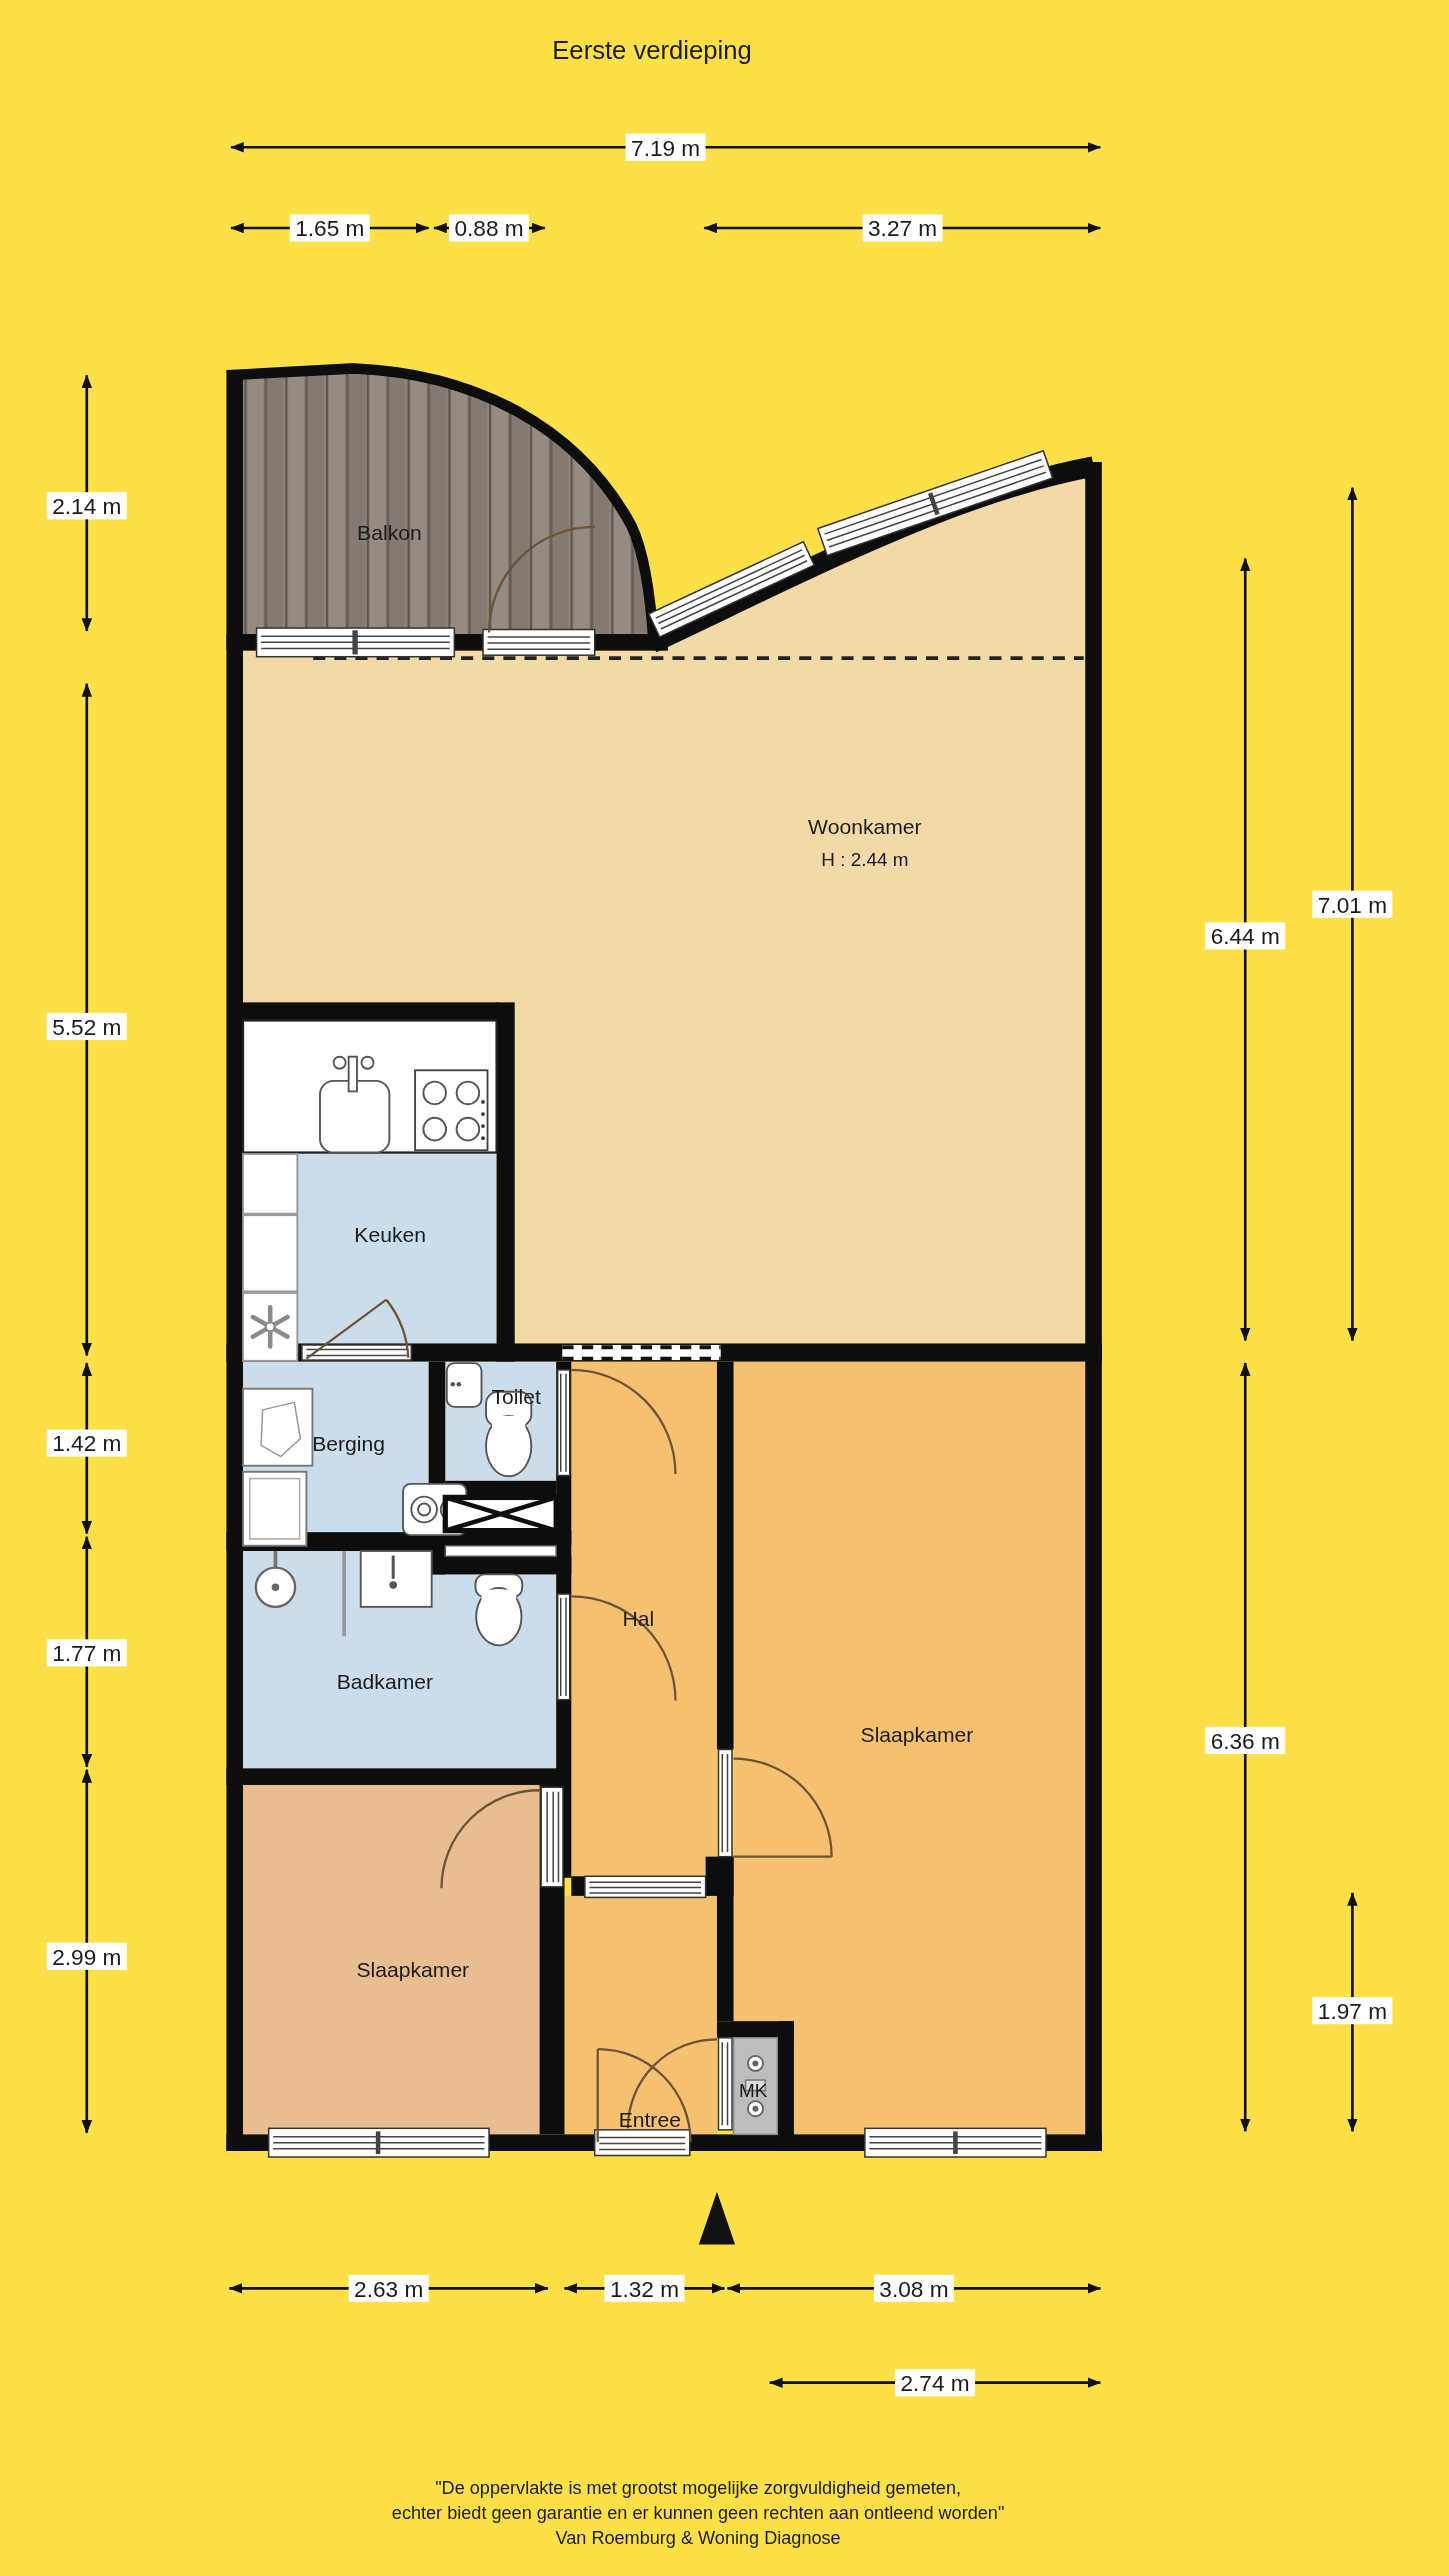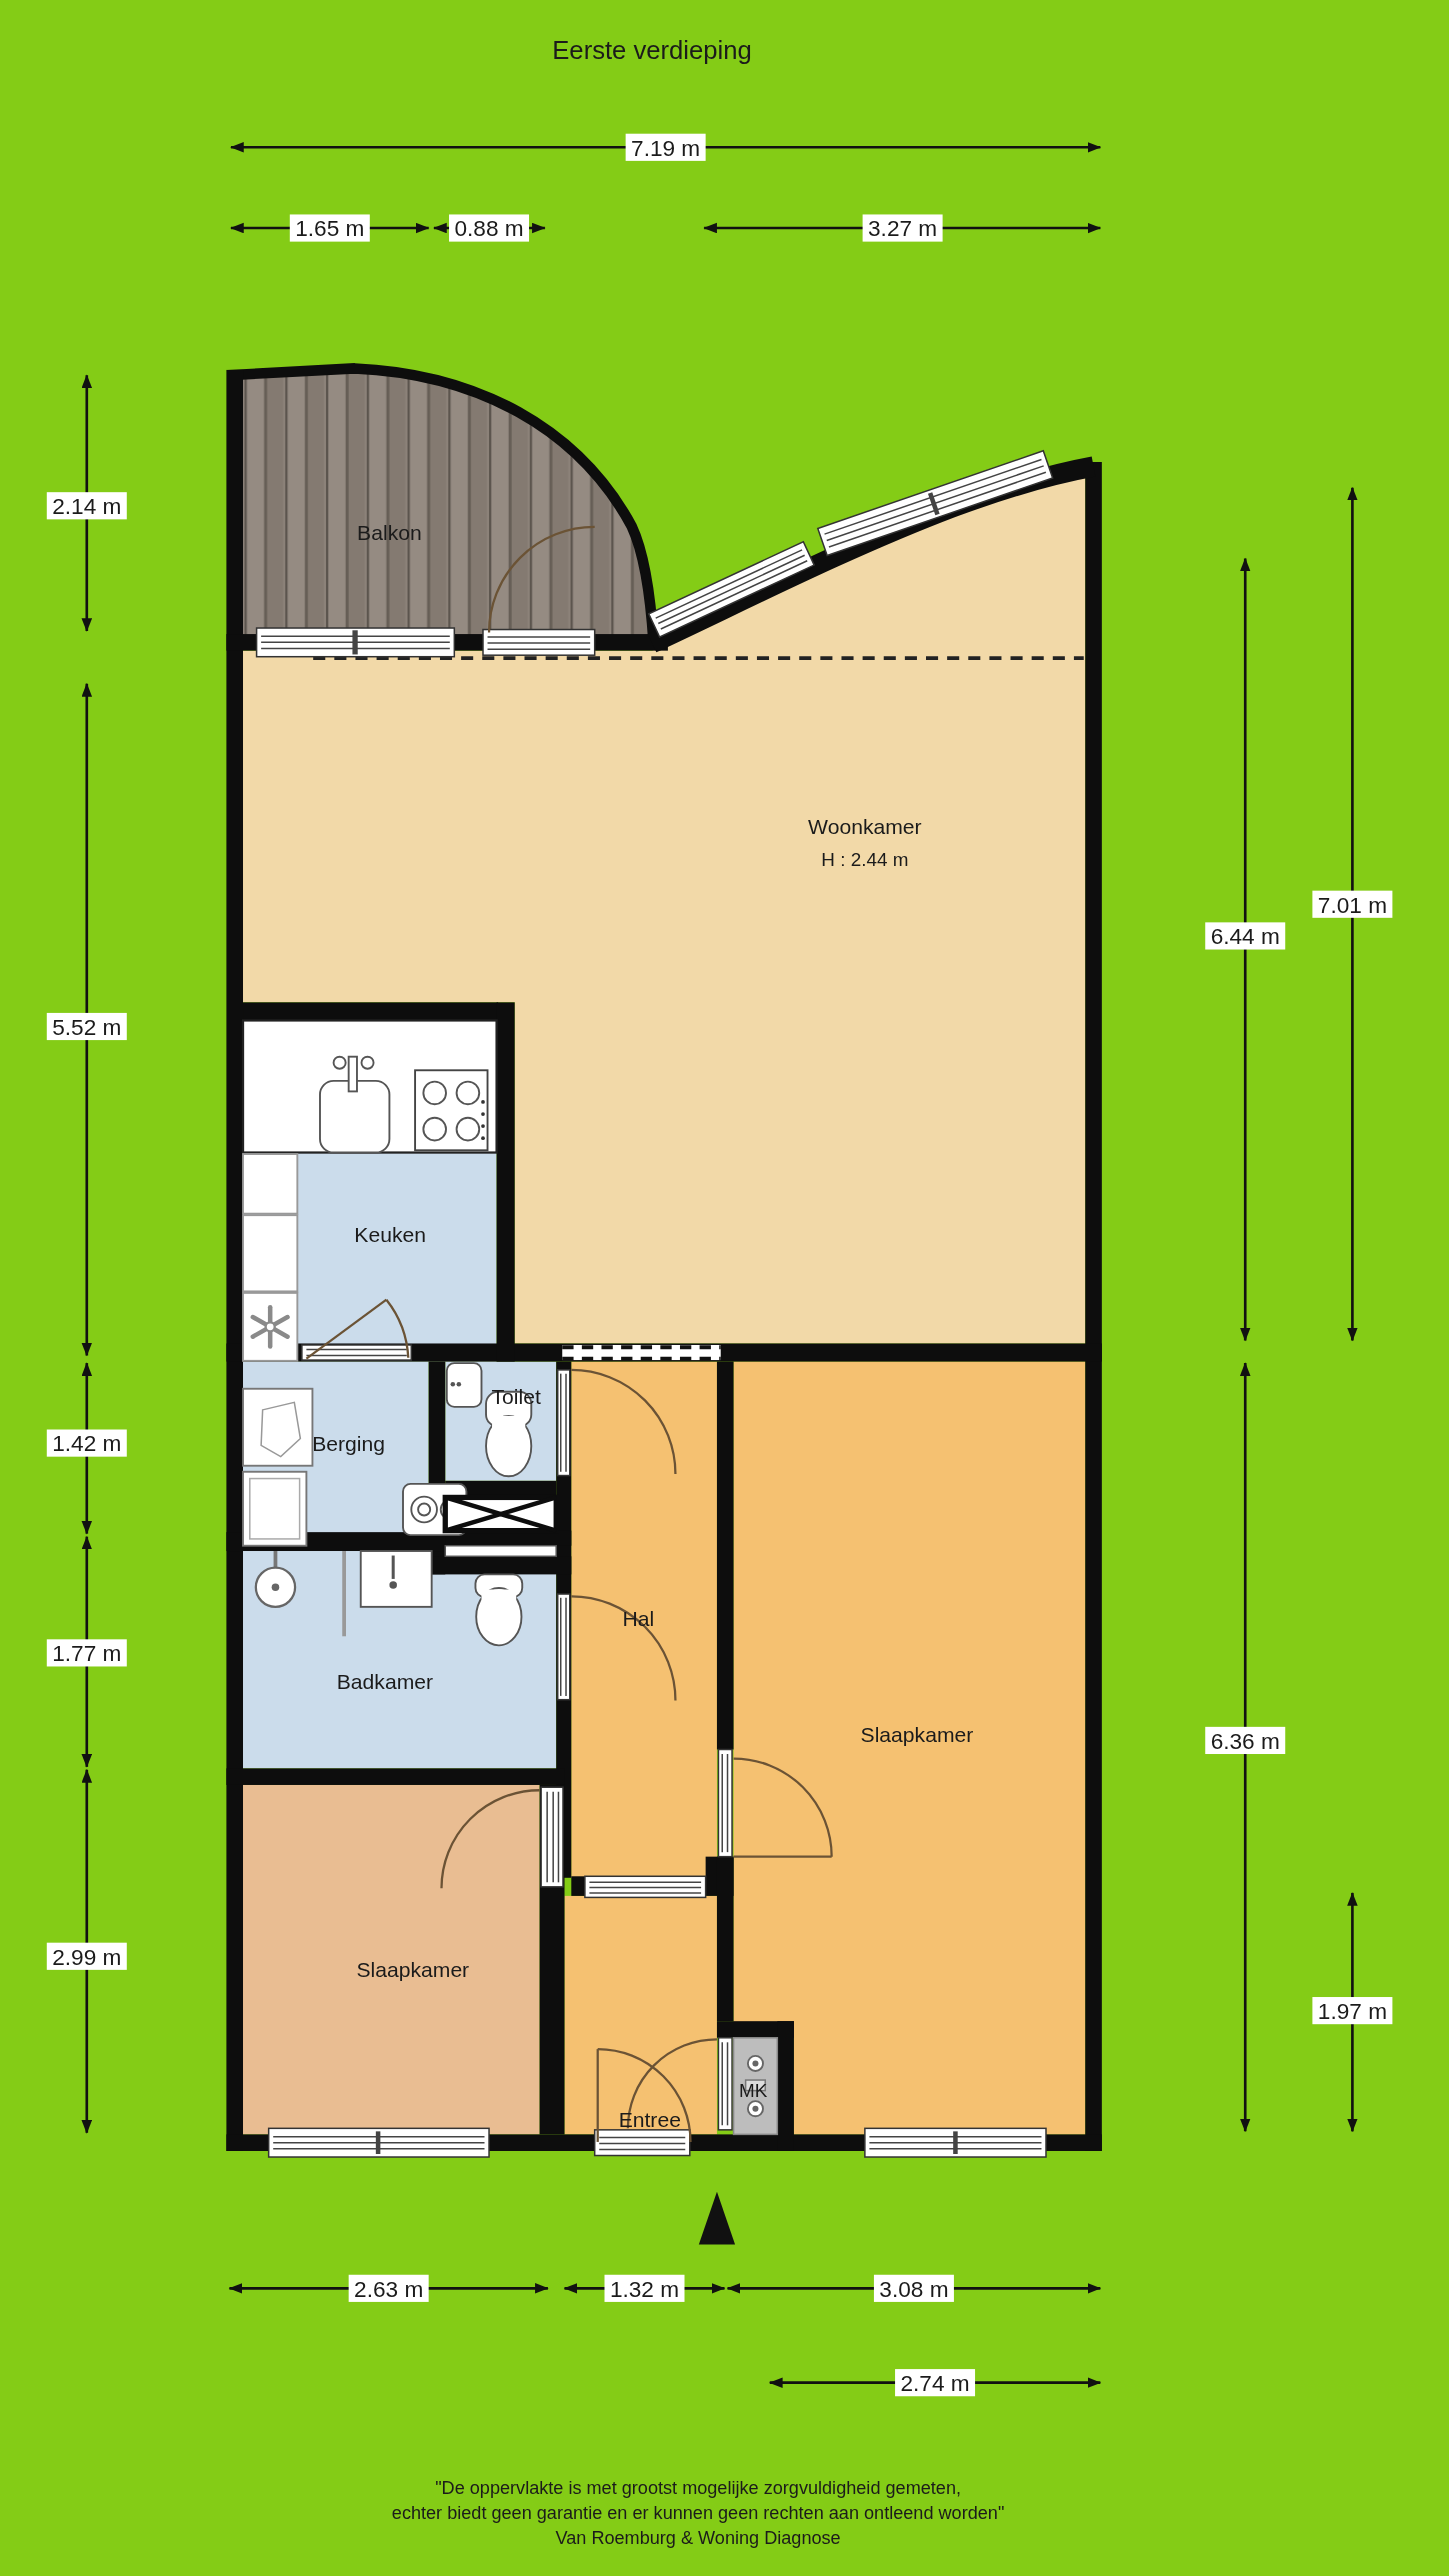--- a/index.html
+++ b/index.html
@@ -5,21 +5,21 @@
   :root{
     --c-wall:#0d0d0d;
     --c-woonkamer:#F2D9A8;
     --c-hal:#F5C171;
     --c-slaapkamer_left:#E9BD92;
     --c-wet_rooms:#CBDCEB;
     --c-mk:#BDBDBD;
     --c-wood:#8C8279;
   }
   html,body{margin:0;padding:0;background:#ffffff;}
-  .page{position:relative;width:1449px;height:2576px;background:#84cc16;overflow:hidden;}
+  .page{position:relative;width:1449px;height:2576px;background:#fde047;overflow:hidden;}
   svg{position:absolute;left:0;top:0;}
   text{font-family:"Liberation Sans","DejaVu Sans",sans-serif;fill:#1b1b1b;}
   .title{font-size:34px;}
   .lbl{font-size:28px;}
   .lbl-sm{font-size:25px;}
   .dim{font-size:30px;}
   .footer{font-size:24px;}
   .f-wall{fill:var(--c-wall);}
   .f-tan{fill:var(--c-woonkamer);}
   .f-orange{fill:var(--c-hal);}

